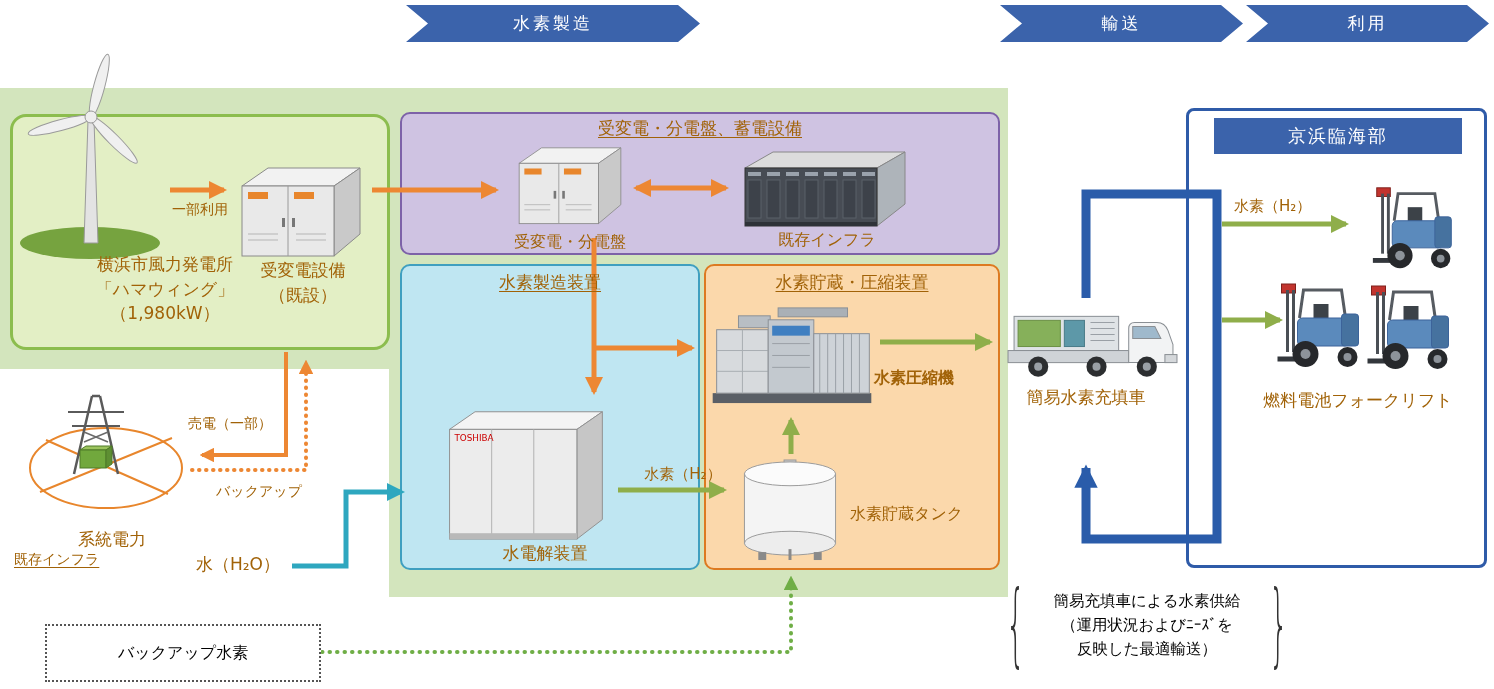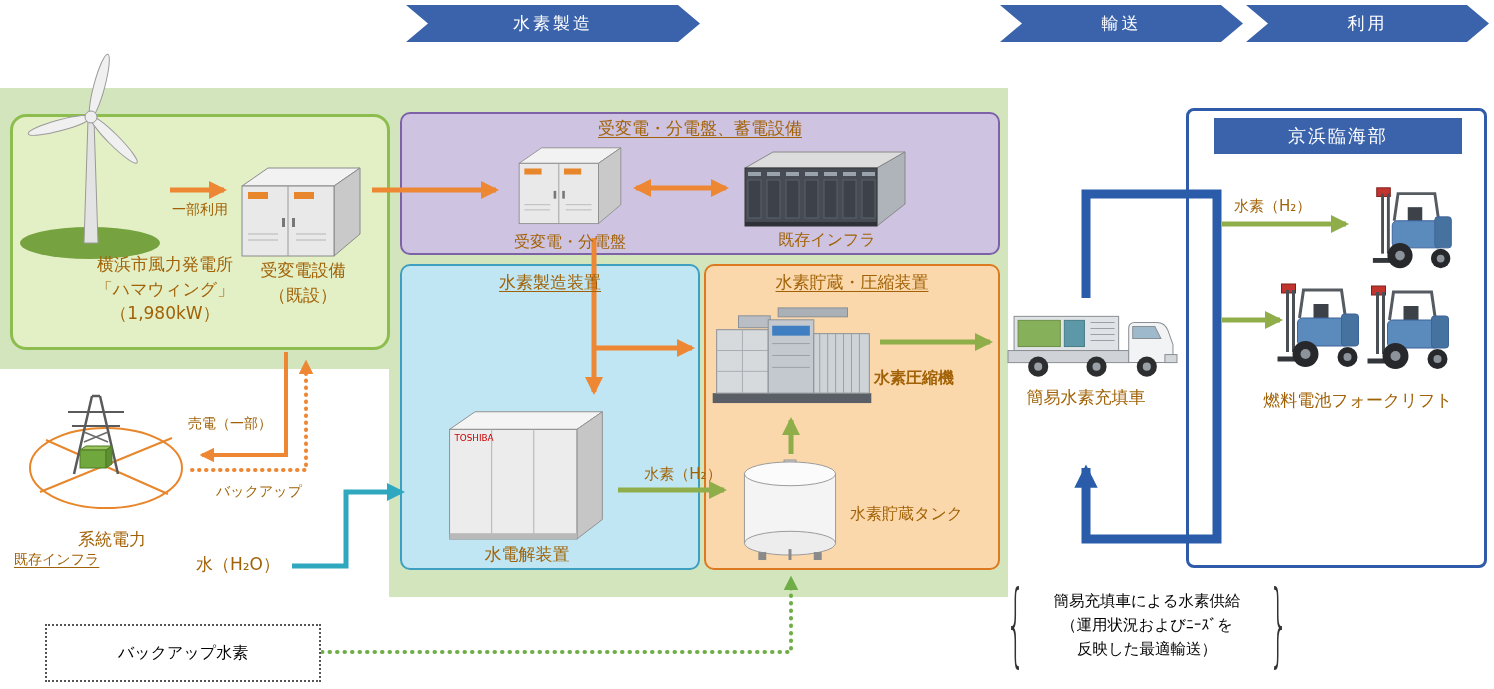--- a/index.html
+++ b/index.html
@@ -258,21 +258,21 @@
 （1,980kW）</div>
   <div class="lbl c pre z5" style="left:238px;top:258px;width:130px;">受変電設備
 （既設）</div>
   <div class="lbl c z5" style="left:158px;top:199px;width:84px;font-size:14px;">一部利用</div>
 
   <div class="lbl c u z5" style="left:400px;top:116px;width:600px;">受変電・分電盤、蓄電設備</div>
   <div class="lbl c z5" style="left:502px;top:230px;width:136px;font-size:16px;">受変電・分電盤</div>
   <div class="lbl c z5" style="left:752px;top:228px;width:150px;font-size:16px;">既存インフラ</div>
 
   <div class="lbl c u z5" style="left:400px;top:270px;width:300px;">水素製造装置</div>
-  <div class="lbl c z5" style="left:452px;top:542px;width:150px;">水電解装置</div>
+  <div class="lbl c z5" style="left:470px;top:542px;width:150px;font-family:Liberation Serif, serif;">水電解装置</div>
   <div class="lbl c z5" style="left:628px;top:464px;width:110px;font-size:15px;">水素（H₂）</div>
 
   <div class="lbl c u z5" style="left:704px;top:270px;width:296px;">水素貯蔵・圧縮装置</div>
   <div class="lbl z5" style="left:874px;top:366px;width:112px;font-size:16px;font-weight:bold;">水素圧縮機</div>
   <div class="lbl z5" style="left:850px;top:502px;width:150px;font-size:16px;">水素貯蔵タンク</div>
 
   <div class="lbl z5" style="left:188px;top:413px;width:104px;font-size:14px;">売電（一部）</div>
   <div class="lbl z5" style="left:216px;top:481px;width:100px;font-size:14px;">バックアップ</div>
   <div class="lbl c z5" style="left:66px;top:527px;width:92px;">系統電力</div>
   <div class="lbl u z5" style="left:14px;top:549px;width:130px;font-size:14px;">既存インフラ</div>

